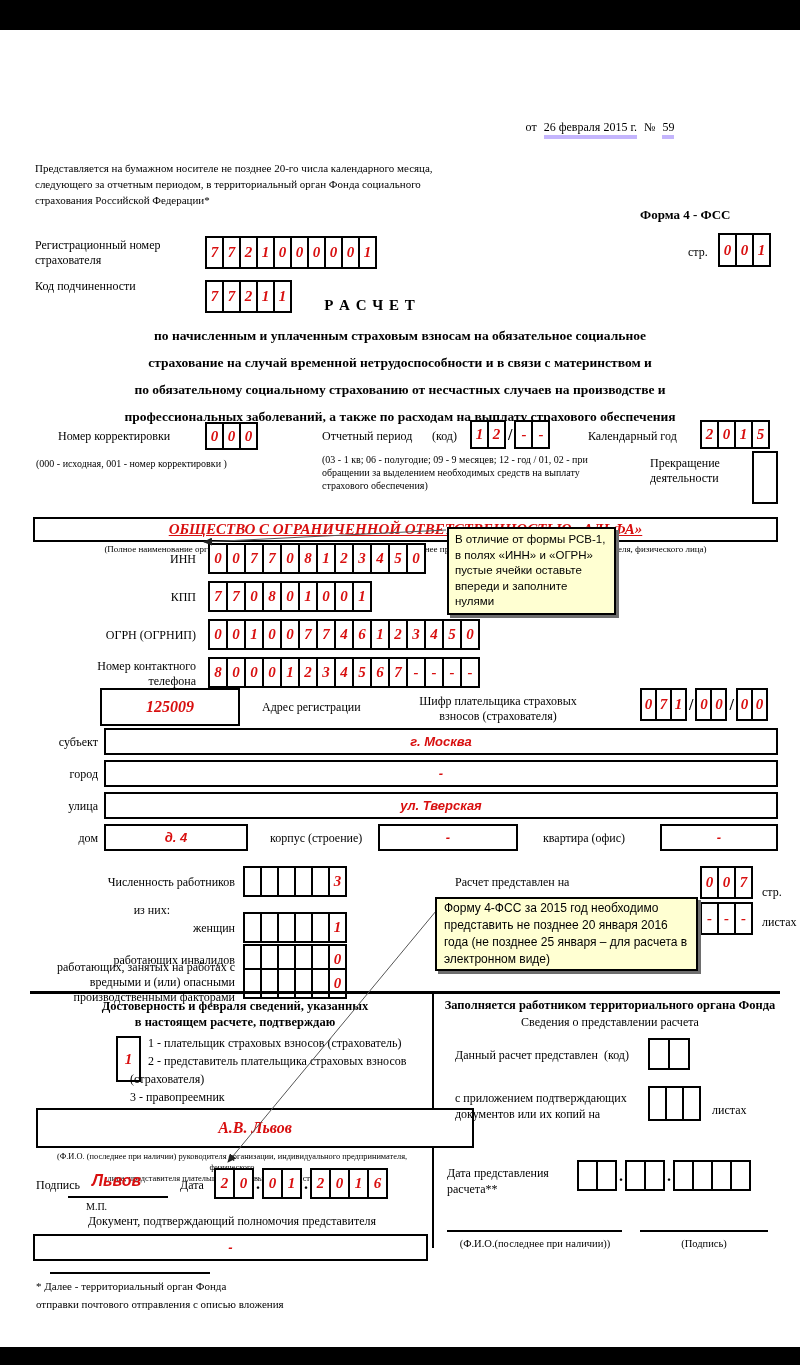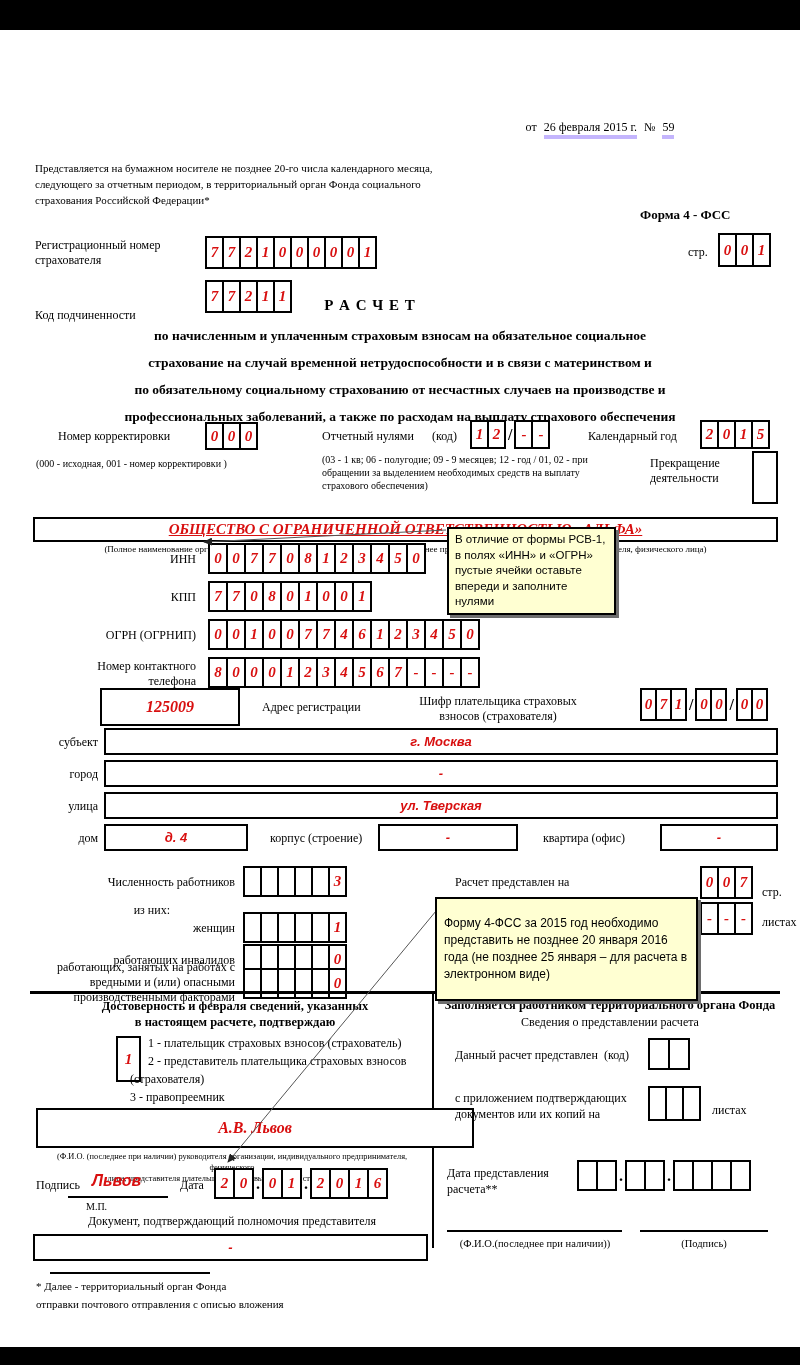--- a/index.html
+++ b/index.html
@@ -78,21 +78,21 @@
       <span class="cell">1</span>
     </div>
 
   <div class="t" style="left:688px;top:245px">стр.</div>
   <div class="cells" style="left:718px;top:233px;--cw:19px;--ch:34px">
       <span class="cell">0</span>
       <span class="cell">0</span>
       <span class="cell">1</span>
     </div>
 
-  <div class="t" style="left:35px;top:308px">Код подчиненности</div>
+  <div class="t" style="left:35px;top:279px">Код подчиненности</div>
   <div class="cells" style="left:205px;top:280px;--cw:19px;--ch:33px">
       <span class="cell">7</span>
       <span class="cell">7</span>
       <span class="cell">2</span>
       <span class="cell">1</span>
       <span class="cell">1</span>
     </div>
 
   <div class="t ctr b" style="left:0;top:298px;width:740px;font-size:15px;letter-spacing:1px">Р А С Ч Е Т</div>
   <div class="t ctr b wrap f13" style="left:40px;top:322px;width:720px">
@@ -103,21 +103,21 @@
   </div>
 
   <div class="t" style="left:58px;top:429px">Номер корректировки</div>
   <div class="cells" style="left:205px;top:422px;--cw:19px;--ch:28px">
       <span class="cell">0</span>
       <span class="cell">0</span>
       <span class="cell">0</span>
     </div>
   <div class="t sm" style="left:36px;top:457px">(000 - исходная, 001 - номер корректировки )</div>
 
-  <div class="t" style="left:322px;top:429px">Отчетный нулями</div>
+  <div class="t" style="left:322px;top:429px">Отчетный период</div>
   <div class="t" style="left:432px;top:429px">(код)</div>
   <div class="cells" style="left:470px;top:420px;--cw:19px;--ch:29px">
     <span class="cgrp">
         <span class="cell">1</span>
         <span class="cell">2</span>
       </span>
     <span class="sep">/</span>
     <span class="cgrp">
         <span class="cell">-</span>
         <span class="cell">-</span>
@@ -328,21 +328,21 @@
     <div>с приложением подтверждающих</div>
     <div>документов или их копий на</div>
   </div>
   <div class="cells" style="left:700px;top:902px;--cw:19px;--ch:33px">
       <span class="cell">-</span>
       <span class="cell">-</span>
       <span class="cell">-</span>
     </div>
   <div class="t" style="left:762px;top:915px">листах</div>
 
-  <div class="note" style="left:435px;top:897px;width:263px;font-size:12px;line-height:17px;padding:16px 7px">Форму 4-ФСС за 2015 год необходимо представить не позднее 20 января 2016 года (не позднее 25 января – для расчета в электронном виде)</div>
+  <div class="note" style="left:435px;top:897px;width:263px;font-size:12px;line-height:17px;padding:1px 7px">Форму 4-ФСС за 2015 год необходимо представить не позднее 20 января 2016 года (не позднее 25 января – для расчета в электронном виде)</div>
 
   <div class="hline" style="left:30px;top:991px;width:750px;height:3px"></div>
   <div class="vline" style="left:432px;top:994px;width:2px;height:254px"></div>
 
   <div class="t ctr b wrap" style="left:40px;top:998px;width:390px;font-size:12.5px;line-height:16px">
     <div>Достоверность и февраля сведений, указанных</div>
     <div>в настоящем расчете, подтверждаю</div>
   </div>
   <div class="fbox" style="left:116px;top:1036px;width:25px;height:46px">
     <span class="rv">1</span>

